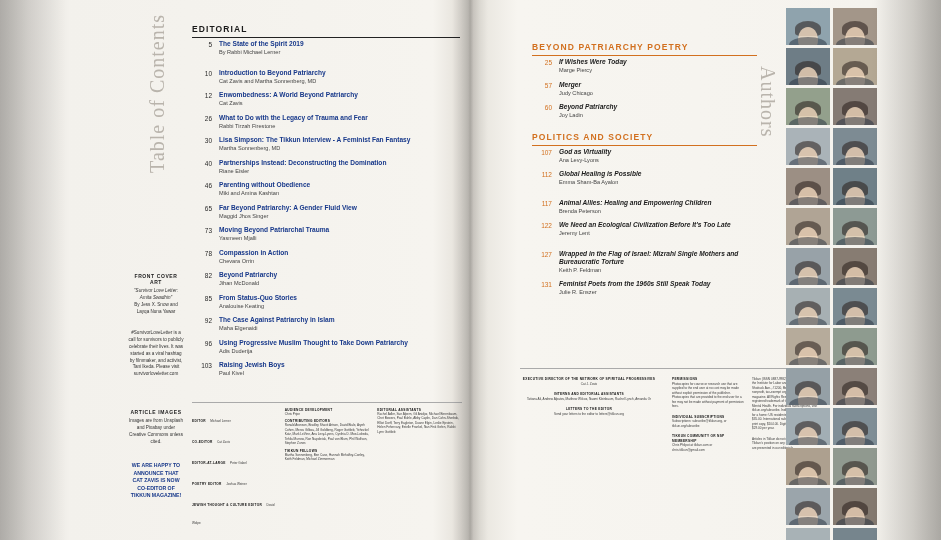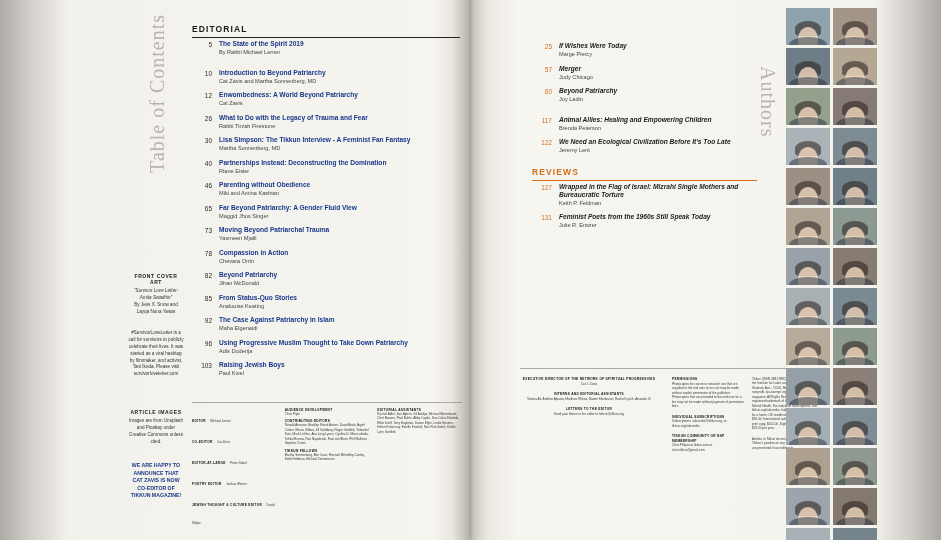--- a/index.html
+++ b/index.html
@@ -441,20 +441,21 @@
         </div>
       </div>
     </div>
   </div>
 
   <div class="page page-right">
 
     <div class="toc-right">
 
       <div class="section-block">
+        <div class="section-head orange">BEYOND PATRIARCHY POETRY</div>
         <div class="entry">
           <div class="pg orange">25</div>
           <div class="body">
             <div class="title dark">If Wishes Were Today</div>
             <div class="author">Marge Piercy</div>
           </div>
         </div>
         <div class="entry">
           <div class="pg orange">57</div>
           <div class="body">
@@ -464,40 +465,56 @@
         </div>
         <div class="entry">
           <div class="pg orange">60</div>
           <div class="body">
             <div class="title dark">Beyond Patriarchy</div>
             <div class="author">Joy Ladin</div>
           </div>
         </div>
       </div>
 
+      <div class="section-block">
+        <div class="section-head orange">POLITICS AND SOCIETY</div>
+        <div class="entry">
+          <div class="pg orange">107</div>
+          <div class="body">
+            <div class="title dark">God as Virtuality</div>
+            <div class="author">Ana Levy-Lyons</div>
+          </div>
+        </div>
+        <div class="entry">
+          <div class="pg orange">112</div>
+          <div class="body">
+            <div class="title dark">Global Healing is Possible</div>
+            <div class="author">Emma Sham-Ba Ayalon</div>
+          </div>
+        </div>
+      </div>
 
       <div class="section-block">
         <div class="entry">
           <div class="pg orange">117</div>
           <div class="body">
             <div class="title dark">Animal Allies: Healing and Empowering Children</div>
             <div class="author">Brenda Peterson</div>
           </div>
         </div>
         <div class="entry">
           <div class="pg orange">122</div>
           <div class="body">
             <div class="title dark">We Need an Ecological Civilization Before It's Too Late</div>
             <div class="author">Jeremy Lent</div>
           </div>
         </div>
       </div>
 
       <div class="section-block">
-        <div class="section-head orange">REVIEWS</div>
         <div class="entry">
           <div class="pg orange">127</div>
           <div class="body">
             <div class="title dark">Wrapped in the Flag of Israel: Mizrahi Single Mothers and Bureaucratic Torture</div>
             <div class="author">Keith P. Feldman</div>
           </div>
         </div>
         <div class="entry">
           <div class="pg orange">131</div>
           <div class="body">

